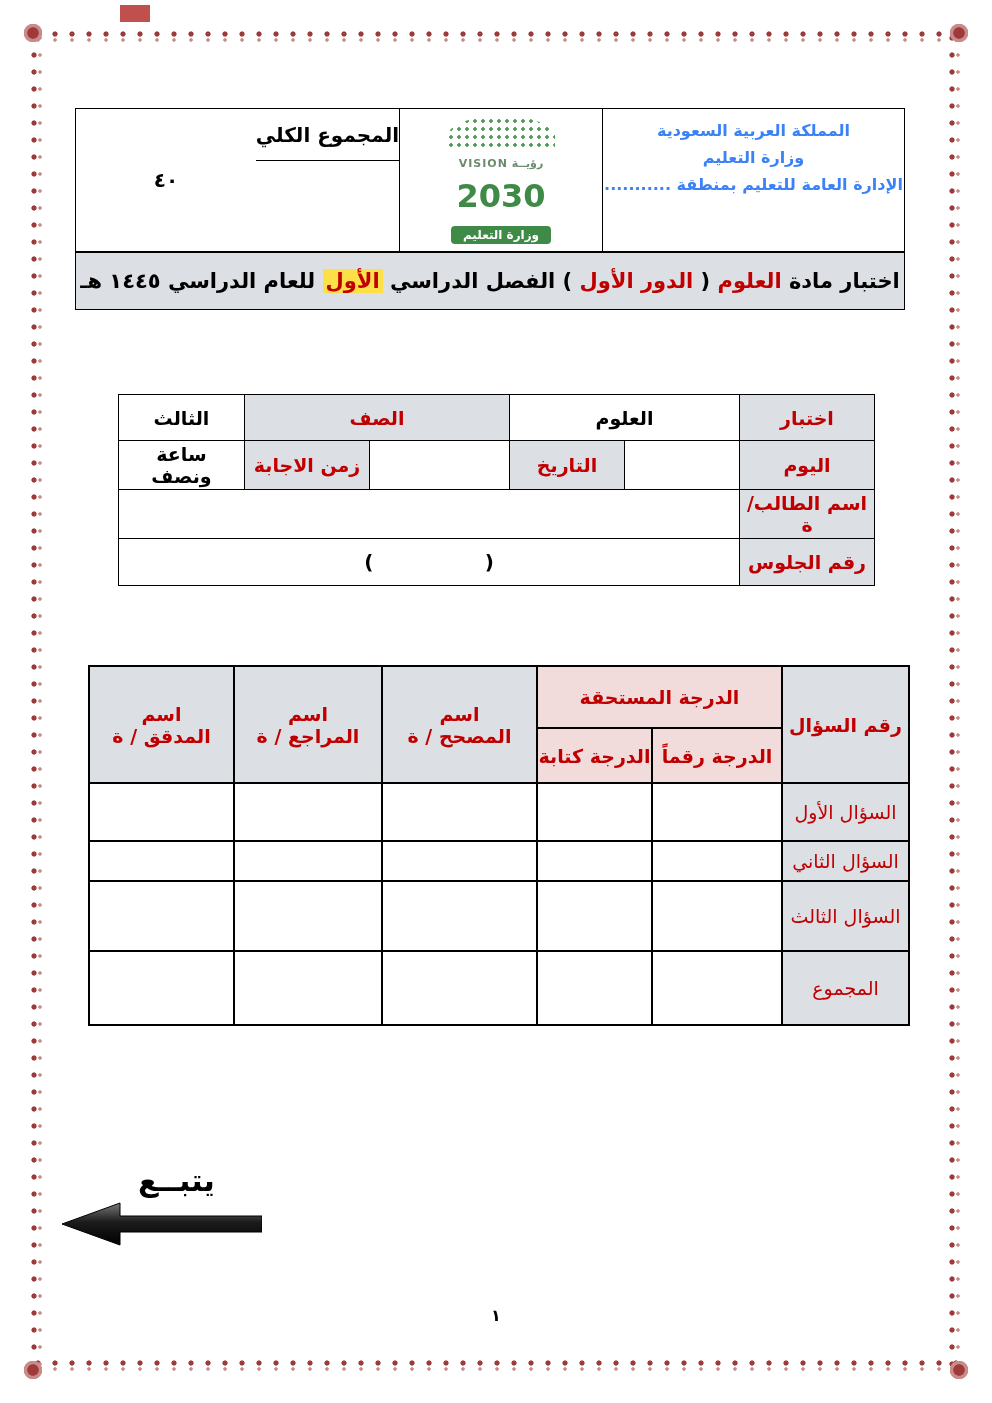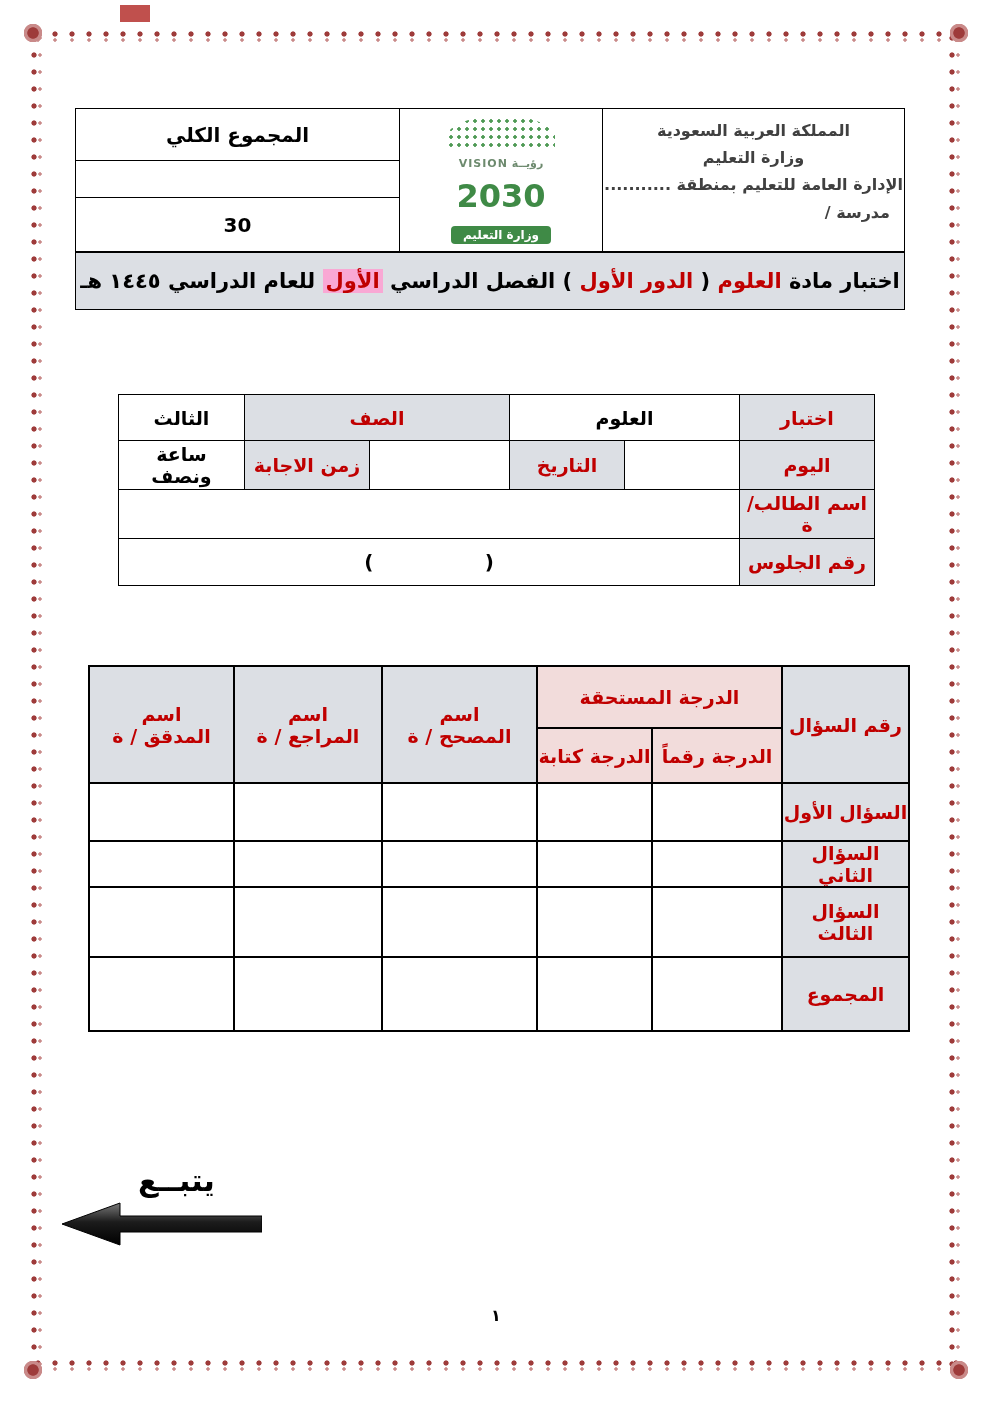--- a/index.html
+++ b/index.html
@@ -27,63 +27,63 @@
     background:radial-gradient(circle at 50% 50%, #9e3b3a 42%, transparent 48%),
                radial-gradient(circle at 50% 50%, #c98a89 70%, transparent 76%); }
   .corner.tl { top:24px; left:24px; } .corner.tr { top:24px; right:24px; }
   .corner.bl { bottom:24px; left:24px; } .corner.br { bottom:24px; right:24px; }
   .top-mark { position:absolute; top:5px; left:120px; width:30px; height:17px; background:#c0504d; }
 
   
   .header { position:absolute; top:108px; right:87px; width:830px; height:144px;
     display:flex; border:1.5px solid #000; background:#fff; }
   .h-info { width:302px; border-left:1.5px solid #000; text-align:center;
-    font-weight:bold; font-size:16px; color:#404040; padding-top:8px; line-height:1.7; }
+    font-weight:bold; font-size:16px; color:#3b82f6; padding-top:8px; line-height:1.7; }
   .h-info .school-line { text-align:right; padding-right:14px; }
   .h-logo { width:203px; border-left:1.5px solid #000; display:flex; flex-direction:column;
     align-items:center; justify-content:center; gap:10px; }
   .logo-dots { width:108px; height:30px;
     background:radial-gradient(#4f9a55 1.5px, transparent 2.1px);
     background-size:8px 8px; clip-path:ellipse(52% 85% at 50% 80%); }
   .logo-vision { font-size:11px; color:#6d8a6e; font-weight:bold; letter-spacing:1px; }
   .logo-year { font-size:32px; color:#3f8a46; font-weight:bold; line-height:1; }
   .logo-ministry { margin-top:4px; background:#3f8a46; color:#fff; font-size:12px;
     font-weight:bold; padding:2px 12px; border-radius:4px; }
-  .h-total { flex:1; display:flex; flex-direction:column; }
+  .h-total { flex:1; display:flex; flex-direction:row; }
   .t-row1 { height:52px; border-bottom:1.5px solid #000; display:flex; align-items:center;
     justify-content:center; font-size:20px; font-weight:bold; }
   .t-row2 { height:37px; border-bottom:1.5px solid #000; }
   .t-row3 { flex:1; display:flex; align-items:center; justify-content:center;
     font-size:20px; font-weight:bold; }
 
   
   .titlebar { position:absolute; top:252px; right:87px; width:830px; height:58px;
     background:#dcdfe4; border:1.5px solid #000; display:flex; align-items:center;
     justify-content:center; font-weight:bold; font-size:21px; color:#000; }
   .red { color:#c00000;margin-top:8px; }
-  .hl { color:#c00000; background:#f9a8d4; padding:0 3px; }
+  .hl { color:#c00000; background:#fde047; padding:0 3px; }
 
   
   .info { position:absolute; top:394px; right:117px; width:756px;
     border-collapse:collapse; table-layout:fixed; }
   .info td { border:1.6px solid #000; text-align:center; font-weight:bold;
     font-size:19px; padding:2px 6px; overflow:hidden; }
   .info .lbl { background:#dcdfe4; color:#c00000; }
   .info .val { background:#fff; color:#000;margin-top:44px; }
   .info .pre { white-space:pre; font-size:20px; }
 
   
   .grading { position:absolute; top:665px; right:82px; width:820px;
     border-collapse:collapse; table-layout:fixed; }
   .grading th, .grading td { border:2px solid #000; text-align:center; overflow:hidden; }
   .grading th { font-size:19px; font-weight:bold; white-space:pre-line; }
   .g-gray { background:#dcdfe4; color:#c00000; }
   .g-pink { background:#f2dcdb; color:#c00000; }
   .g-blank { background:#fff; }
-  .grading td.row-lbl { font-size:19px; font-weight:bold; }
+  .grading td.row-lbl { font-size:19px; font-weight:normal; }
 
   
   .continued { position:absolute; top:1163px; left:138px; font-size:30px;
     font-weight:bold; color:#000; }
   .arrow-wrap { position:absolute; left:62px; top:1202px; }
   .page-num { position:absolute; top:1306px; left:0; right:0; text-align:center;
     font-size:16px; font-weight:bold; color:#000; }
 </style>
 </head>
 <body>
@@ -98,32 +98,31 @@
   <div class="corner tl"></div>
   <div class="corner tr"></div>
   <div class="corner bl"></div>
   <div class="corner br"></div>
 
   <div class="header">
     <div class="h-info">
       <div>المملكة العربية السعودية</div>
       <div>وزارة التعليم</div>
       <div>الإدارة العامة للتعليم بمنطقة ...........</div>
-      <div class="school-line">مدرسة /</div>
     </div>
     <div class="h-logo">
       <div class="logo-dots"></div>
       <div class="logo-vision">رؤيــة VISION</div>
       <div class="logo-year">2030</div>
       <div class="logo-ministry">وزارة التعليم</div>
     </div>
     <div class="h-total">
       <div class="t-row1">المجموع الكلي</div>
       <div class="t-row2"></div>
-      <div class="t-row3">30</div>
+      <div class="t-row3">٤٠</div>
     </div>
   </div>
 
   <div class="titlebar">
     <span>
       <span>اختبار مادة </span><span class="red">العلوم</span><span> ( </span><span class="red">الدور الأول</span><span> ) الفصل الدراسي </span><span class="hl">الأول</span><span> للعام الدراسي ١٤٤٥ هـ</span>
     </span>
   </div>
 
   <table class="info">

